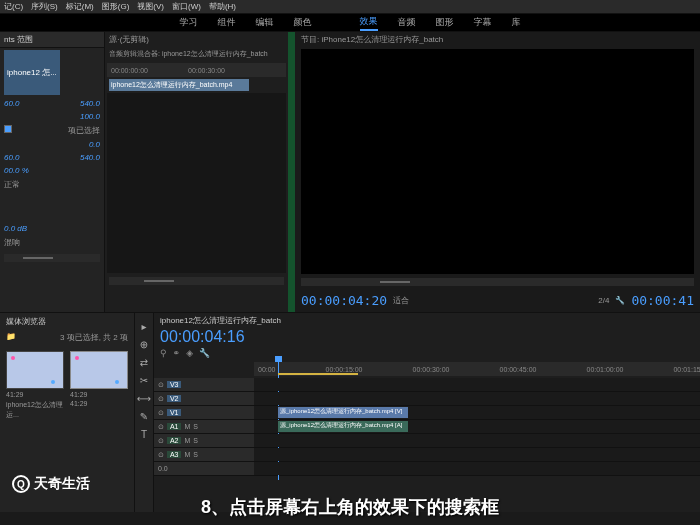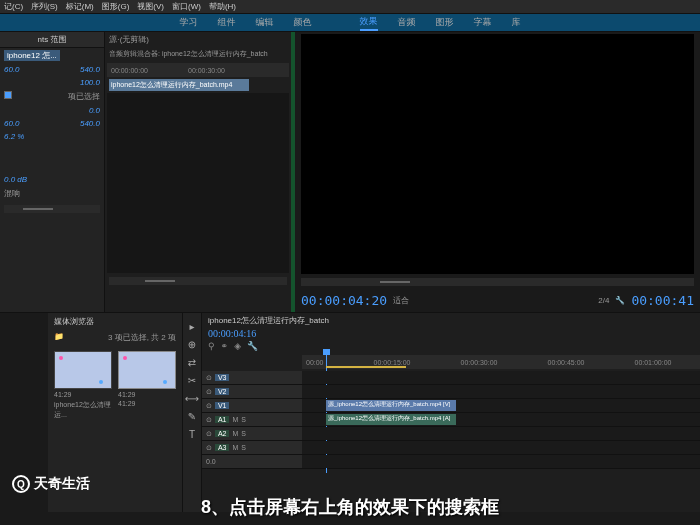--- a/index.html
+++ b/index.html
@@ -1,51 +1,51 @@
 <!DOCTYPE html>
 <html><head>
 <meta charset="utf-8">
 <style>
 * { margin: 0; padding: 0; box-sizing: border-box; font-family: "Microsoft YaHei", sans-serif; }
 body { background: #1a1a1a; width: 700px; height: 525px; overflow: hidden; color: #ccc; font-size: 9px; position: relative; }
 .topbar { background: #2a2a2a; height: 14px; display: flex; align-items: center; padding: 0 4px; gap: 8px; font-size: 8px; color: #ccc; border-bottom: 1px solid #111; }
-.workspace-bar { background: #0c4a6e; height: 18px; display: flex; align-items: center; justify-content: center; gap: 20px; font-size: 9px; color: #aaa; border-bottom: 1px solid #111; }
+.workspace-bar { background: #000000; height: 18px; display: flex; align-items: center; justify-content: center; gap: 20px; font-size: 9px; color: #aaa; border-bottom: 1px solid #111; }
 .workspace-bar span.active { color: #4a9eff; border-bottom: 2px solid #4a9eff; padding-bottom: 1px; margin-left: 28px; }
 .main { display: flex; height: 280px; }
 .left-col { width: 105px; background: #232323; border-right: 1px solid #111; display: flex; flex-direction: column; }
-.panel-tab { background: #2a2a2a; padding: 2px 4px; font-size: 8px; color: #ccc; border-bottom: 1px solid #111; text-align: center; }
+.panel-tab { background: #2a2a2a; padding: 2px 4px; font-size: 8px; color: #ccc; border-bottom: 1px solid #111; }
 .prop-row { display: flex; justify-content: space-between; padding: 2px 4px; font-size: 8px; color: #999; }
 .prop-row .val { color: #4a9eff; font-style: italic; }
 .prop-row .checkbox { width: 8px; height: 8px; border: 1px solid #666; display: inline-block; }
-.mid-col { width: 190px; background: #1e1e1e; border-right: 4px solid #14532d; }
+.mid-col { width: 190px; background: #1e1e1e; border-right: 7px solid #14532d; }
 .mid-header { padding: 2px 4px; font-size: 8px; color: #999; display: flex; justify-content: space-between; }
 .mid-timeline { background: #2a2a2a; height: 14px; margin: 2px; font-size: 7px; color: #888; display: flex; align-items: center; padding: 0 4px; gap: 40px; }
 .clip-bar { background: #5a7a9a; height: 12px; margin: 2px 4px; font-size: 7px; color: #fff; padding: 0 2px; display: flex; align-items: center; width: 140px; }
 .right-col { flex: 1; background: #1a1a1a; display: flex; flex-direction: column; }
 .program-header { padding: 2px 6px; font-size: 8px; color: #999; }
 .program-view { flex: 1; background: #000; margin: 2px 6px; }
 .program-ctrl { height: 24px; display: flex; align-items: center; padding: 0 6px; gap: 6px; font-size: 8px; }
 .timecode { color: #4a9eff; font-family: monospace; font-size: 13px; }
 .fit-sel { color: #999; }
 .spacer { flex: 1; }
 .lower { display: flex; height: 200px; border-top: 1px solid #111; }
-.media-panel { width: 175px; background: #232323; border-right: 1px solid #111; margin-left: 48px; }
+.media-panel { width: 175px; background: #232323; border-right: 1px solid #111; }
 .media-header { padding: 3px 6px; font-size: 8px; color: #ccc; }
 .media-sub { padding: 2px 6px; font-size: 8px; color: #999; display: flex; justify-content: space-between; }
 .thumbs { display: flex; gap: 6px; padding: 6px; }
 .thumb { width: 58px; }
 .thumb-img { width: 58px; height: 38px; background: #b8c8e8; border: 1px solid #444; position: relative; }
 .thumb-img .dot { position: absolute; width: 4px; height: 4px; border-radius: 50%; }
 .thumb-label { font-size: 7px; color: #999; padding-top: 2px; display: flex; justify-content: space-between; }
 .toolcol { width: 40px; background: #232323; display: flex; flex-direction: column; align-items: center; gap: 4px; padding: 6px 2px; border-right: 1px solid #111; }
 .toolbtn { width: 14px; height: 14px; color: #aaa; font-size: 10px; display: flex; align-items: center; justify-content: center; }
 .timeline-panel { flex: 1; background: #1e1e1e; position: relative; }
 .tl-header { padding: 2px 6px; font-size: 8px; color: #ccc; }
 .tl-time { padding: 0 6px; }
-.tl-time .tc { color: #4a9eff; font-family: Liberation Serif, serif; font-size: 10px; }
+.tl-time .tc { color: #4a9eff; font-family: Liberation Sans, sans-serif; font-size: 16px; }
 .tl-icons { display: flex; gap: 6px; padding: 2px 6px; color: #888; font-size: 9px; }
 .tl-ruler { height: 14px; background: #2a2a2a; margin: 2px 0 0 100px; font-size: 7px; color: #888; display: flex; align-items: center; gap: 50px; padding: 0 4px; position: relative; }
 .playhead { position: absolute; left: 24px; top: -2px; width: 1px; height: 120px; background: #4a9eff; }
 .playhead::before { content: ''; position: absolute; top: -4px; left: -3px; width: 7px; height: 6px; background: #4a9eff; }
 .yellow-bar { position: absolute; left: 24px; top: 11px; width: 80px; height: 2px; background: #d4b342; }
 .tracks { margin-top: 2px; }
 .track { display: flex; height: 14px; border-bottom: 1px solid #111; }
 .track-head { width: 100px; background: #2a2a2a; display: flex; align-items: center; gap: 3px; padding: 0 4px; font-size: 7px; color: #999; }
 .track-head .lbl { background: #3a5a7a; color: #fff; padding: 0 3px; font-size: 7px; }
 .track-head .lbl.a { background: #2a4a3a; }
@@ -81,21 +81,21 @@
   <span>音频</span>
   <span>图形</span>
   <span>字幕</span>
   <span>库</span>
 </div>
 
 <div class="main">
   <div class="left-col">
     <div class="panel-tab">nts 范围</div>
     <div class="prop-row">
-        <span style="background:#3a5a7a;color:#fff;padding:0 3px">iphone12 怎...</span>
+        <span style="background:#3a5a7a;color:#fff;padding:17px 3px">iphone12 怎...</span>
       </div>
     <div class="prop-row">
         <span class="val">60.0</span>
         <span class="val">540.0</span>
       </div>
     <div class="prop-row">
         <span></span>
         <span class="val">100.0</span>
       </div>
     <div class="prop-row">
@@ -104,21 +104,24 @@
       </div>
     <div class="prop-row">
         <span></span>
         <span class="val">0.0</span>
       </div>
     <div class="prop-row">
         <span class="val">60.0</span>
         <span class="val">540.0</span>
       </div>
     <div class="prop-row">
-        <span class="val">6.2 %</span>
+        <span class="val">00.0 %</span>
+      </div>
+    <div class="prop-row">
+        <span>正常</span>
       </div>
     <div style="height:30px"></div>
     <div class="prop-row">
         <span class="val">0.0 dB</span>
       </div>
     <div class="prop-row">
         <span>混响</span>
       </div>
     <div class="slider-line"></div>
   </div>
@@ -133,20 +136,21 @@
     <div class="mid-timeline">
       <span>00:00:00:00</span>
       <span>00:00:30:00</span>
     </div>
     <div class="clip-bar">iphone12怎么清理运行内存_batch.mp4</div>
     <div style="height:180px;background:#161616;margin:2px"></div>
     <div class="slider-line"></div>
   </div>
 
   <div class="right-col">
+    <div class="program-header">节目: iPhone12怎么清理运行内存_batch</div>
     <div class="program-view"></div>
     <div class="slider-line" style="margin:2px 6px"></div>
     <div class="program-ctrl">
       <span class="timecode">00:00:04:20</span>
       <span class="fit-sel">适合</span>
       <span class="spacer"></span>
       <span class="fit-sel">2/4</span>
       <span>🔧</span>
       <span class="timecode">00:00:41</span>
     </div>

